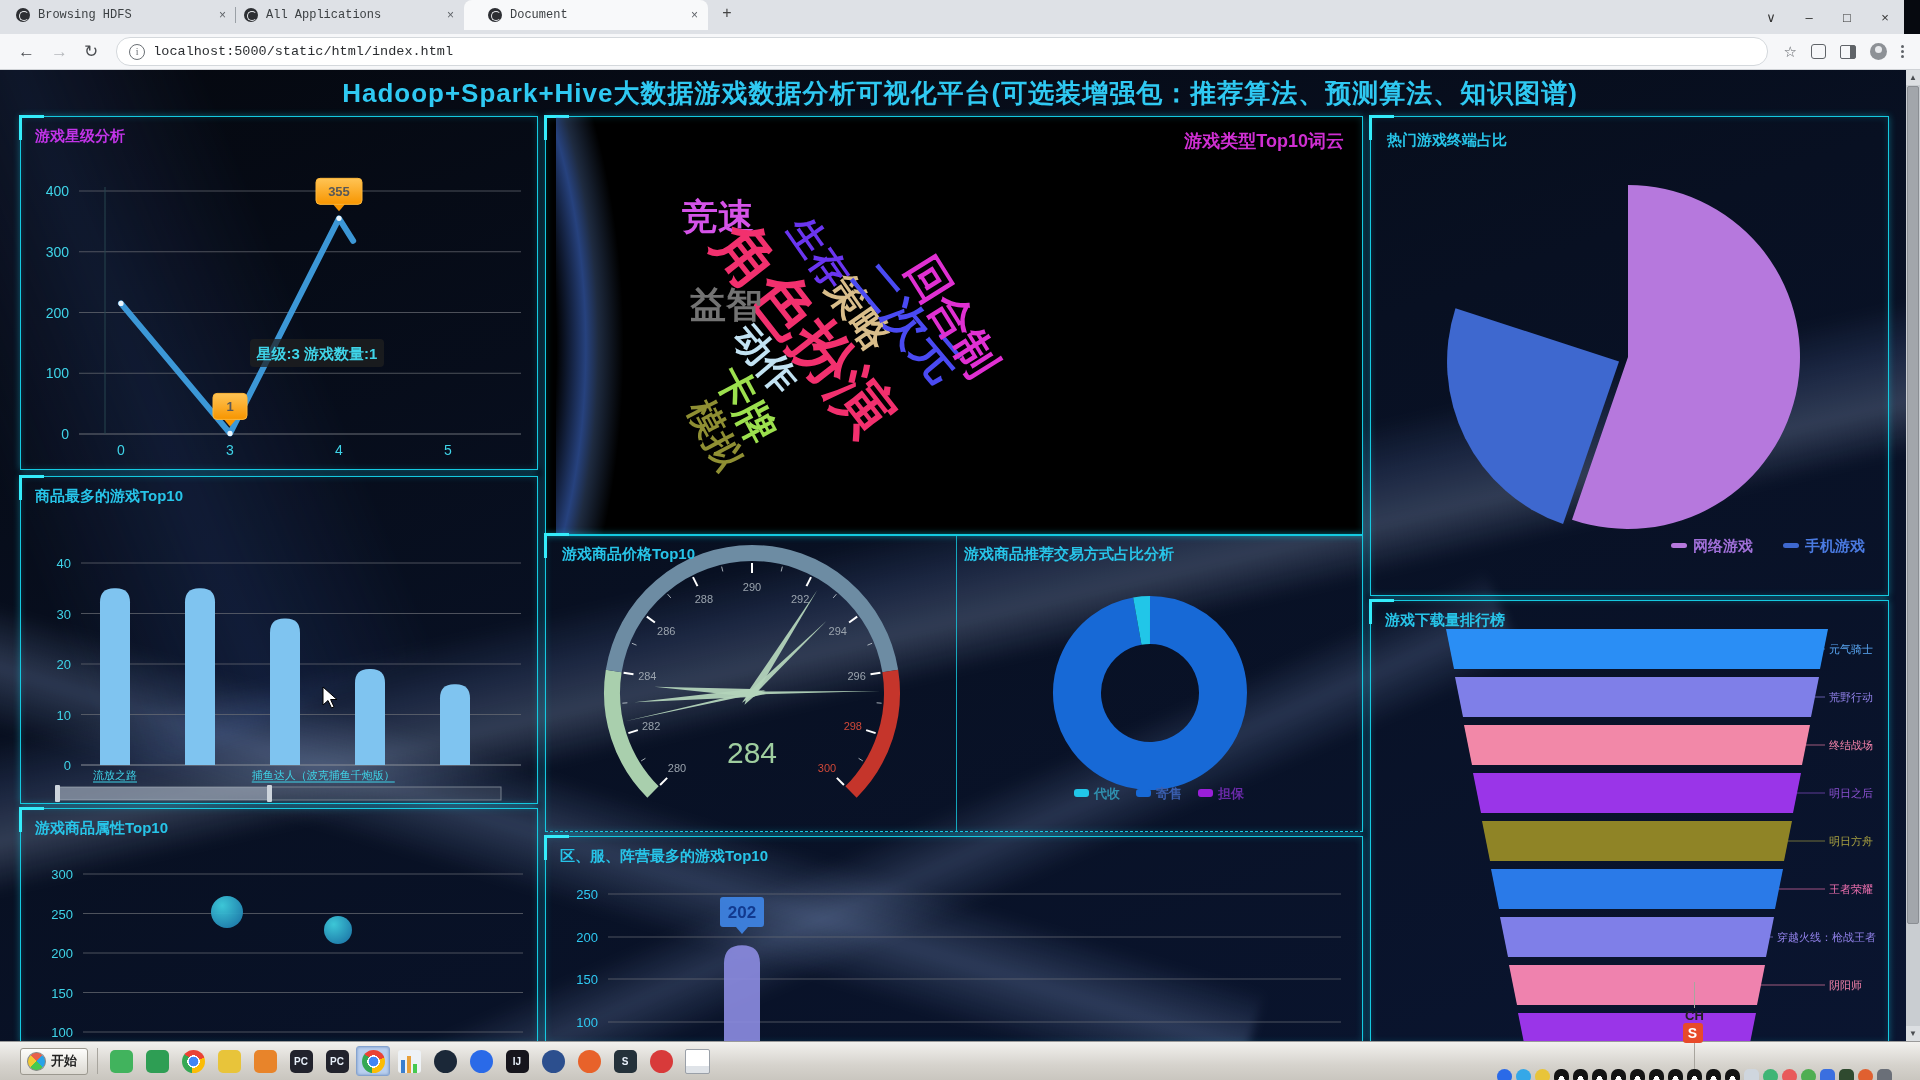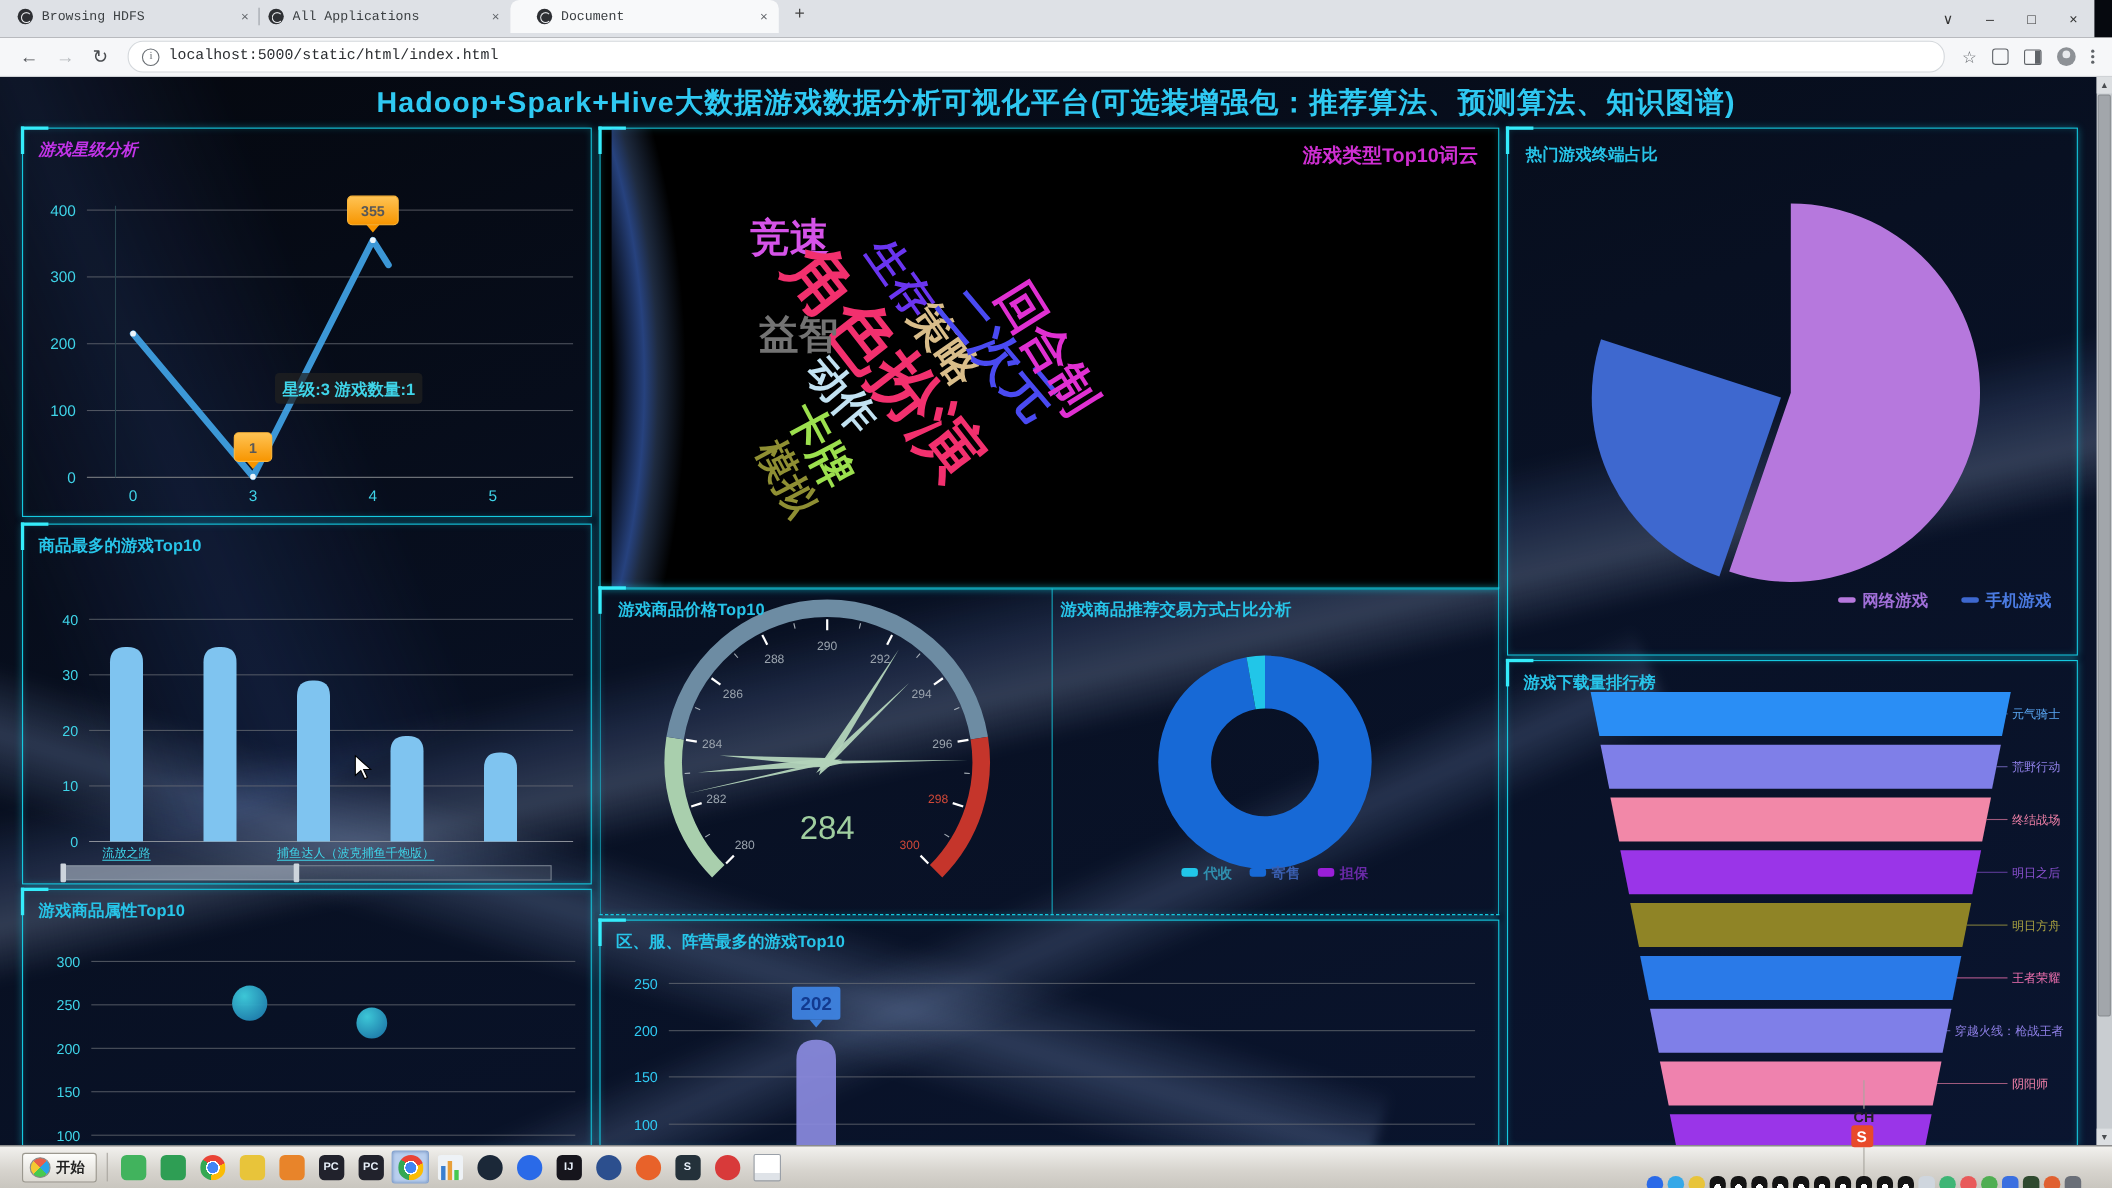--- a/index.html
+++ b/index.html
@@ -43,21 +43,21 @@
   .content{position:absolute;top:70px;left:0;width:1920px;height:971px;overflow:hidden;
     background:linear-gradient(160deg,#05080f 0%,#081022 45%,#0a1530 100%);}
   .wave{position:absolute;pointer-events:none;z-index:1;}
   .pagetitle{position:absolute;top:6px;left:0;width:100%;text-align:center;z-index:3;
     font-size:26px;font-weight:bold;color:#2fc9f2;letter-spacing:1px;}
   .panel{position:absolute;z-index:2;border:1px solid #15c9e0;
     box-shadow:0 0 7px rgba(20,215,240,.4), inset 0 0 7px rgba(20,215,240,.18);}
   .panel:before{content:"";position:absolute;left:-2px;top:-2px;width:22px;height:22px;
     border-left:3px solid #35ecfa;border-top:3px solid #35ecfa;}
   .ptitle{position:absolute;left:14px;top:10px;font-size:15px;font-weight:bold;color:#27c4e8;z-index:4;}
-  .ptitle.mag{color:#c234e8;font-style:italic;}
+  .ptitle.mag{color:#c234e8;}
   .panel svg{position:absolute;left:0;top:0;}
   #panel-cloud{background:#000;}
   .cloudtitle{position:absolute;right:18px;top:12px;font-size:18px;font-weight:bold;color:#cf2fd2;margin-left:20px;}
   .word{position:absolute;font-weight:bold;white-space:nowrap;transform-origin:center;}
   .cloud-streak{position:absolute;left:10px;top:0;bottom:0;width:120px;
     background:radial-gradient(ellipse 420px 700px at -260px 55%, transparent 62%, rgba(70,120,230,.55) 69%, rgba(120,170,255,.25) 72%, transparent 78%);}
   .midline{position:absolute;top:0;bottom:0;width:1px;background:#15c9e0;opacity:.8;}
   .dashedbot{border-bottom:1px dashed #15c9e0;}
   
   .cursor{position:absolute;z-index:40;}

